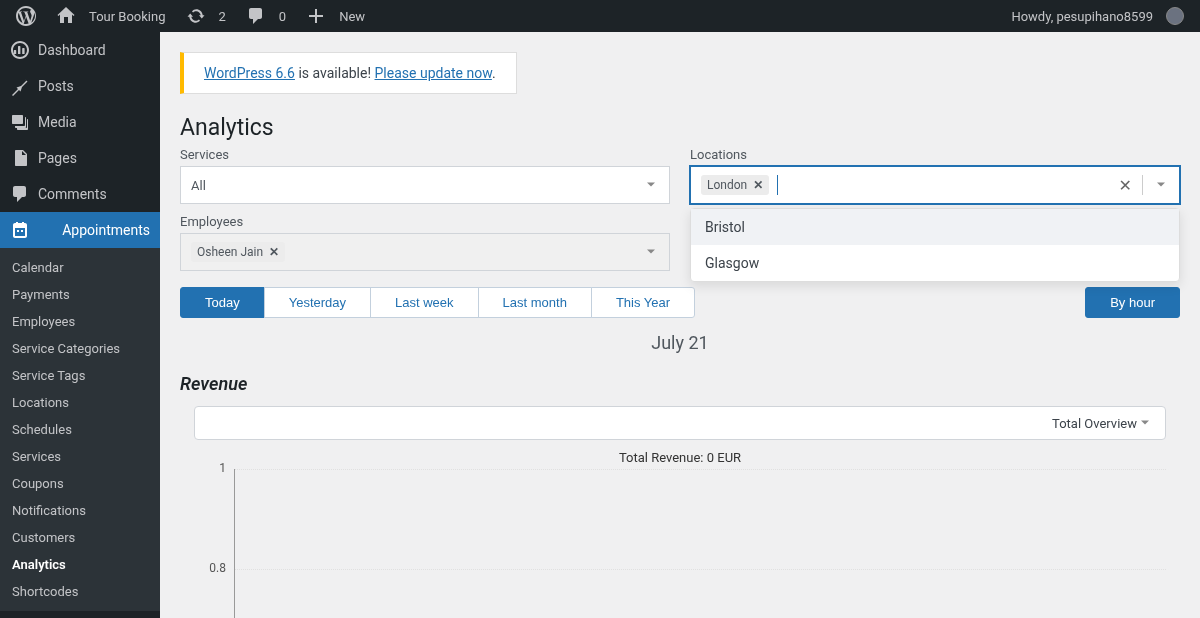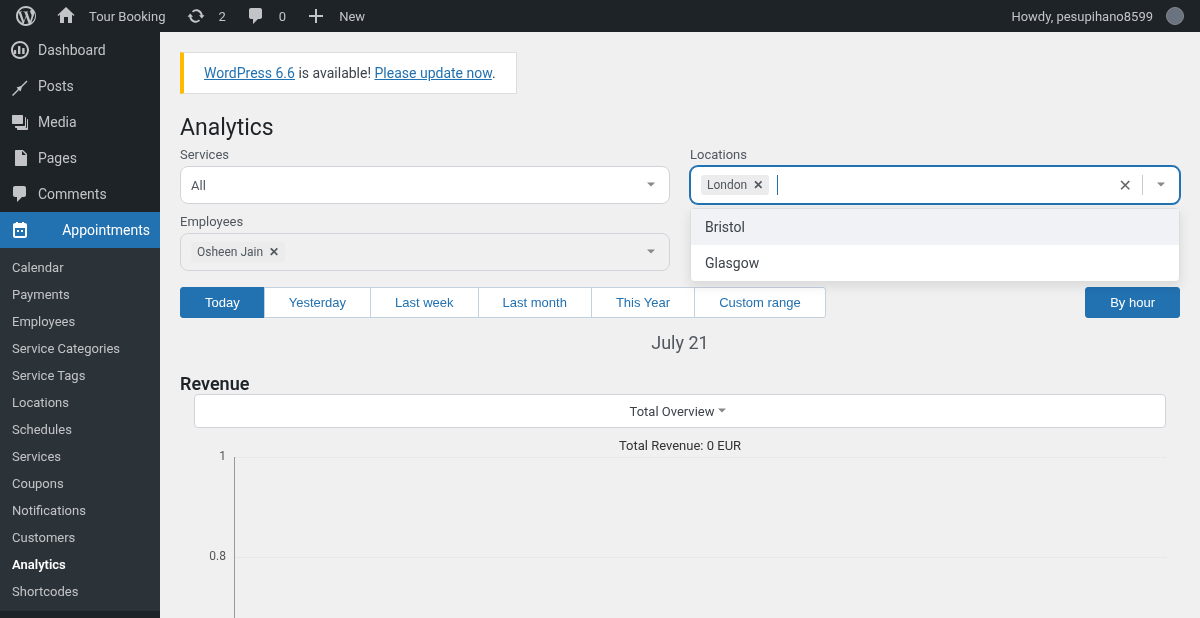--- a/index.html
+++ b/index.html
@@ -18,21 +18,21 @@
 .sub-items { background: #2c3338; padding: 6px 0; }
 .sub-item { padding: 6px 12px; font-size: 13px; color: #c3c4c7; cursor: pointer; }
 .sub-item.current { color: #fff; font-weight: 600; }
 .content { flex: 1; padding: 20px; overflow: auto; position: relative; }
 .notice { background: #fff; border: 1px solid #ddd; border-left: 4px solid #ffba00; padding: 12px 20px; margin-bottom: 20px; font-size: 14px; display: inline-block; }
 .notice a { color: #2271b1; text-decoration: underline; }
 .page-title { font-size: 23px; font-weight: 400; color: #1d2327; margin-bottom: 6px; }
 .filter-row { display: flex; gap: 20px; margin-bottom: 10px; }
 .filter-col { flex: 1; }
 .filter-label { font-size: 13px; color: #50575e; margin-bottom: 4px; display: block; }
-.select-box { background: #fff; border: 1px solid #d0d4d9; border-radius: 8px; min-height: 38px; display: flex; align-items: center; justify-content: space-between; padding: 4px 10px; position: relative; }
+.select-box { background: #fff; border: 1px solid #d0d4d9; border-radius: 0; min-height: 38px; display: flex; align-items: center; justify-content: space-between; padding: 4px 10px; position: relative; }
 .select-box.disabled { background: #f0f0f0; }
 .select-text { color: #50575e; }
 .chevron { width: 16px; height: 16px; fill: #888; }
 .select-focused { border-color: #2271b1; box-shadow: 0 0 0 1px #2271b1; }
 .tags-area { display: flex; gap: 6px; align-items: center; flex: 1; }
 .tag { background: #ececec; border-radius: 3px; padding: 3px 6px; font-size: 12px; display: flex; align-items: center; gap: 6px; color: #50575e; }
 .tag .x { cursor: pointer; font-weight: bold; color: #50575e; }
 .caret-line { width: 1px; height: 20px; background: #2271b1; margin-left: 2px; }
 .select-actions { display: flex; align-items: center; gap: 10px; }
 .vline { width: 1px; height: 20px; background: #ccc; }
@@ -40,22 +40,22 @@
 .dropdown { position: absolute; top: 100%; left: 0; right: 0; background: #fff; border: 1px solid #ddd; border-radius: 4px; margin-top: 4px; box-shadow: 0 4px 12px rgba(0,0,0,0.1); z-index: 100; }
 .dd-item { padding: 10px 14px; cursor: pointer; font-size: 14px; }
 .dd-item:hover, .dd-item.hl { background: #f0f2f5; }
 .date-row { display: flex; justify-content: space-between; align-items: center; margin-top: 16px; }
 .btn-group { display: flex; }
 .btn { border: 1px solid #c3d0dd; background: #fff; color: #2271b1; padding: 7px 24px; font-size: 13px; cursor: pointer; margin-left: -1px; }
 .btn:first-child { border-radius: 3px 0 0 3px; margin-left: 0; }
 .btn:last-child { border-radius: 0 3px 3px 0; }
 .btn.active { background: #2271b1; color: #fff; border-color: #2271b1; }
 .date-title { font-size: 18px; color: #50575e; margin: 14px 0 20px; text-align: center; }
-.section-title { font-size: 18px; font-weight: 600; color: #1d2327; margin-bottom: 0; }
-.rev-select { background: #fff; border: 1px solid #d0d4d9; border-radius: 4px; padding: 8px 12px; display: flex; justify-content: center; align-items: center; margin: 0 14px 10px; }
+.section-title { font-size: 18px; font-weight: 600; color: #1d2327; margin-bottom: 12px; font-style: italic; }
+.rev-select { background: #fff; border: 1px solid #d0d4d9; border-radius: 4px; padding: 8px 12px; display: flex; justify-content: flex-end; align-items: center; margin: 0 14px 10px; }
 .chart-title { text-align: center; font-size: 13px; font-weight: normal; color: #333; margin: 8px 0 4px; }
 .chart-area { height: 200px; margin: 0 14px; display: flex; }
 .y-axis { width: 40px; display: flex; flex-direction: column; justify-content: space-between; align-items: flex-end; padding-right: 8px; font-size: 12px; color: #555; }
 .y-tick { height: 0; position: relative; }
 .y-tick span { position: absolute; right: 0; top: -8px; }
 .chart-body { flex: 1; border-left: 1px solid #999; position: relative; }
 .gridline { position: absolute; left: 0; right: 0; border-top: 1px dotted #e0e0e0; }
 svg { display: block; }
 </style>
 </head>
@@ -241,21 +241,20 @@
       <div class="filter-col"></div>
     </div>
 
     <div class="date-row">
       <div class="btn-group">
         <button class="btn active">Today</button>
         <button class="btn">Yesterday</button>
         <button class="btn">Last week</button>
         <button class="btn">Last month</button>
         <button class="btn">This Year</button>
-        <button class="btn">Custom range</button>
       </div>
       <div class="btn-group">
         <button class="btn active" style="border-radius:3px;">By hour</button>
       </div>
     </div>
 
     <div class="date-title">July 21</div>
 
     <h2 class="section-title">Revenue</h2>
 

